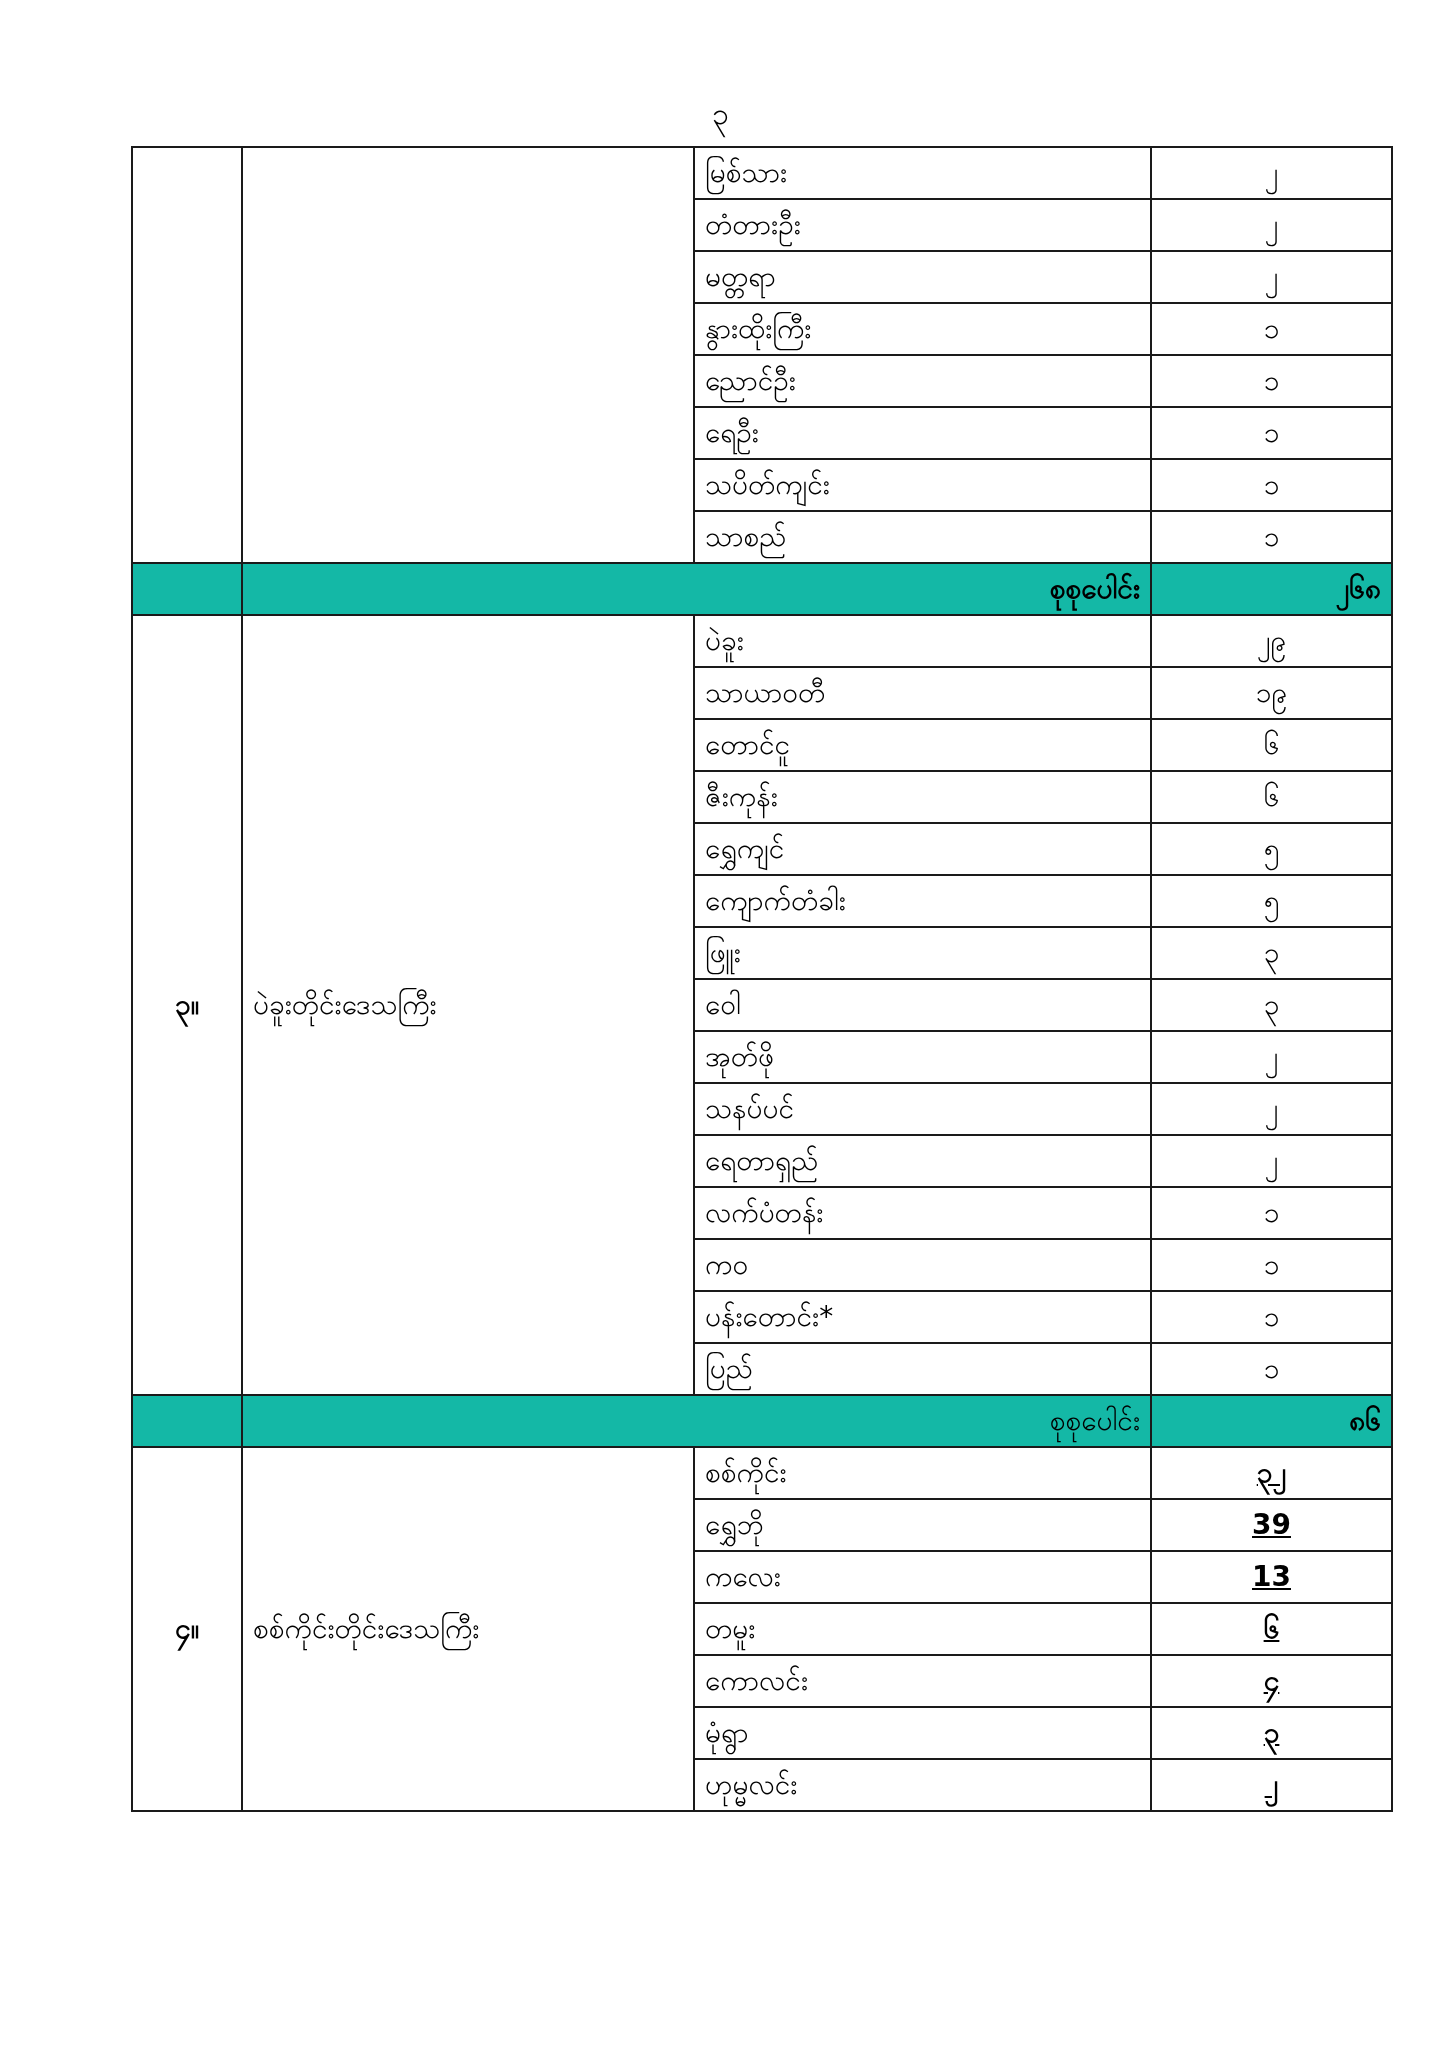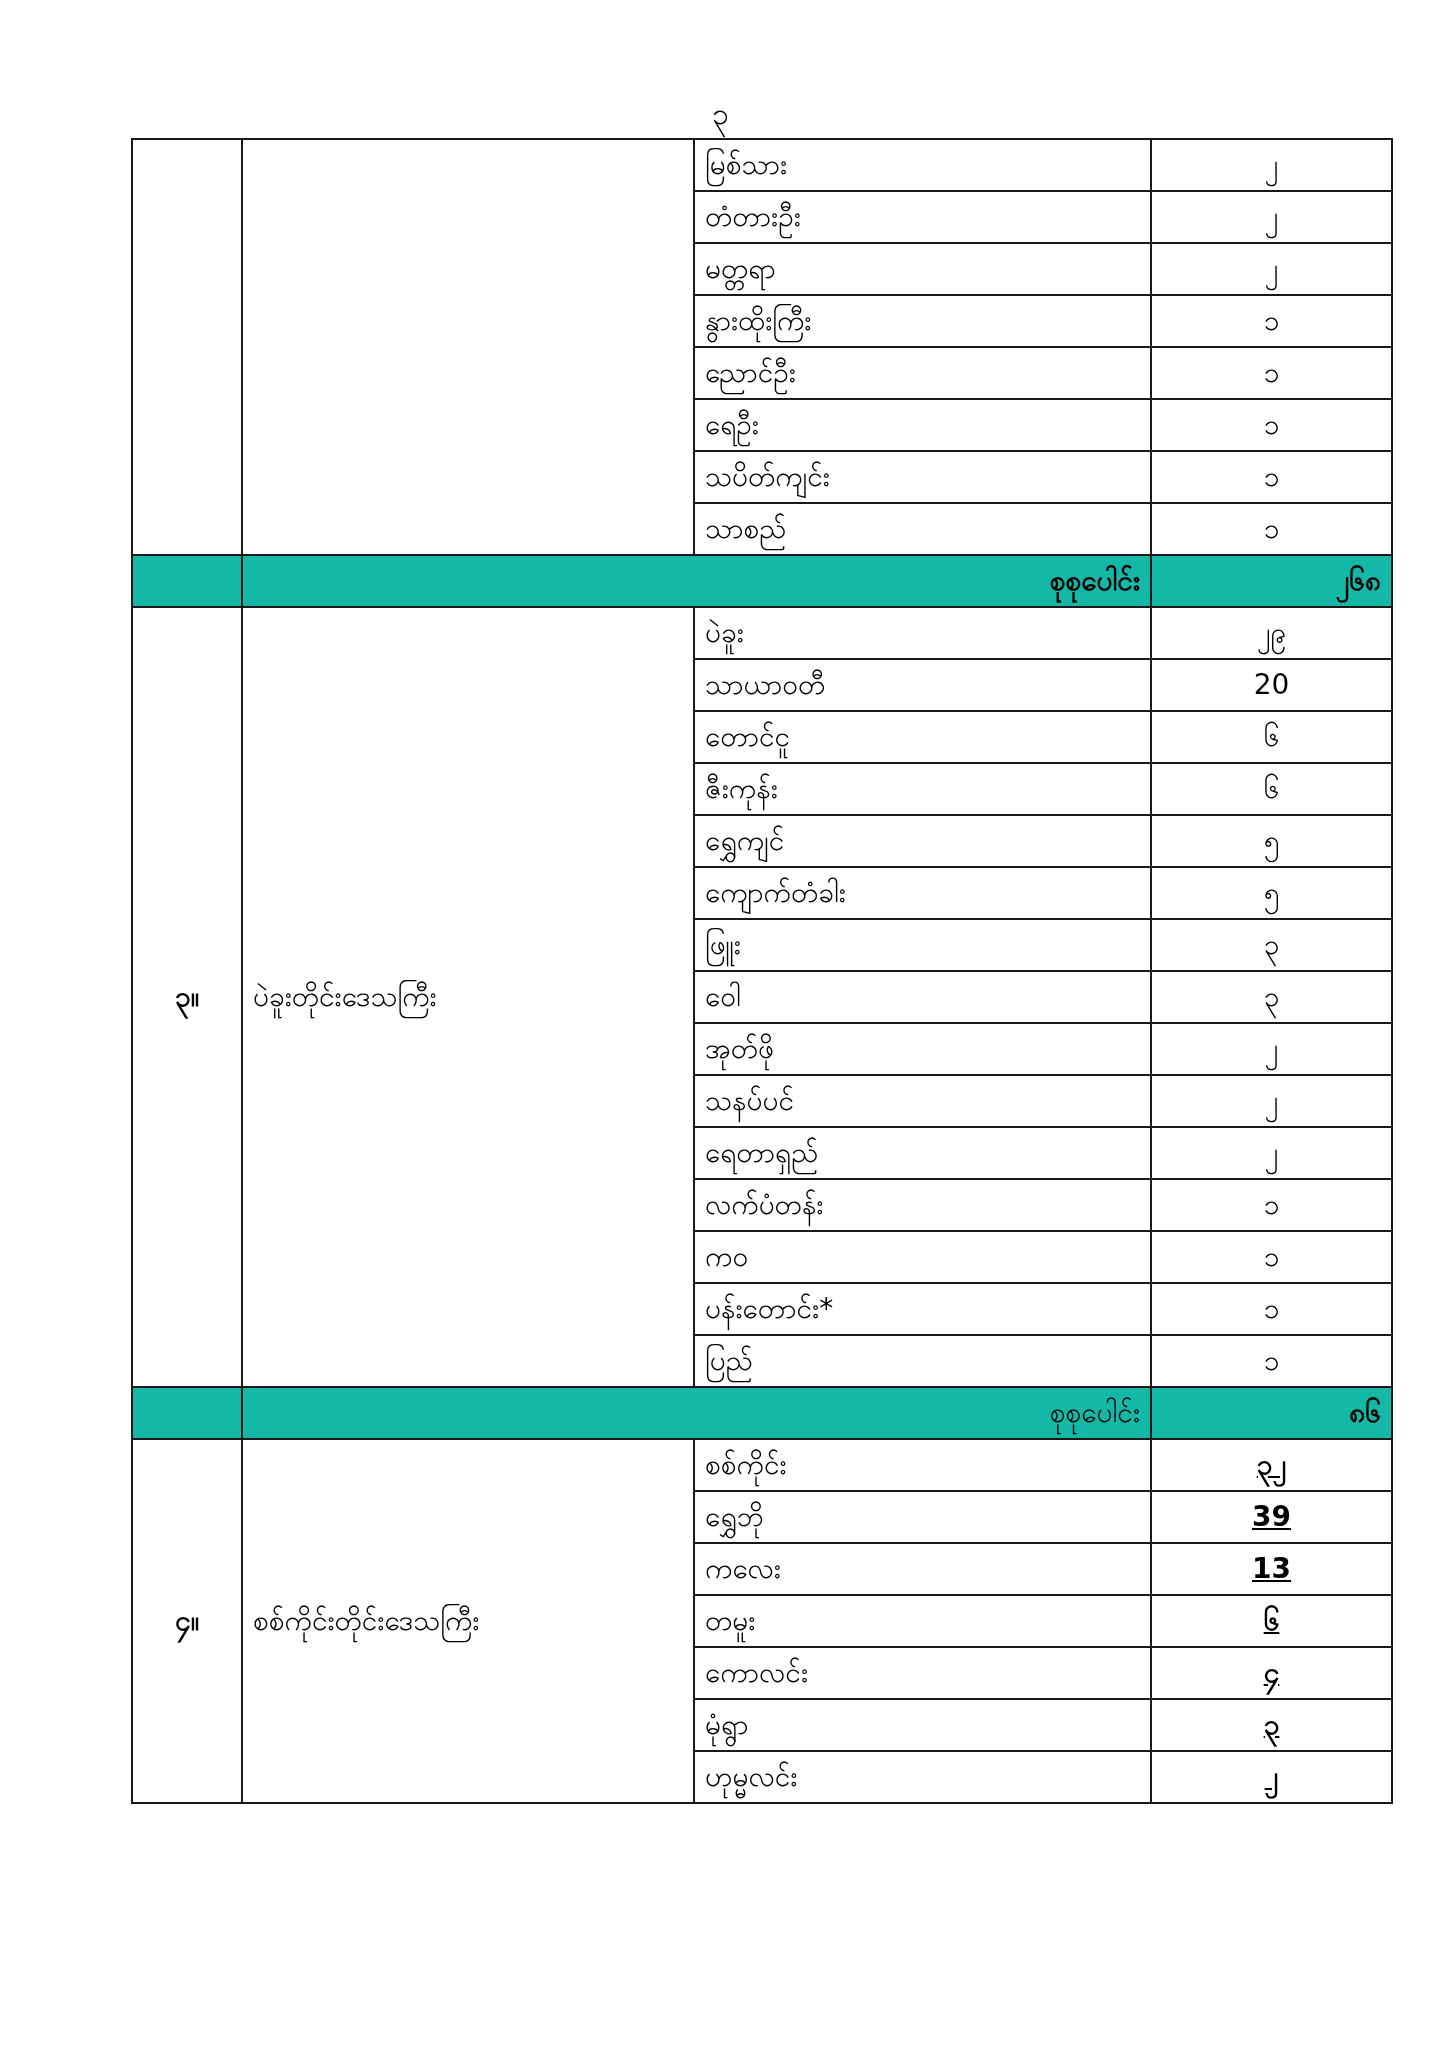--- a/index.html
+++ b/index.html
@@ -6,21 +6,21 @@
     body {
       width: 1449px; height: 2048px; position: relative; overflow: hidden;
       font-family: "DejaVu Sans", "Liberation Sans", sans-serif; color: #000;
     }
     .page-number {
       position: absolute; left: 0; width: 1449px; top: 96px;
       text-align: center; font-size: 30px; line-height: 36px;
       padding-right: 8px; box-sizing: border-box;
     }
     table.data-table {
-      position: absolute; left: 131px; top: 138px;
+      position: absolute; left: 131px; top: 146px;
       border-collapse: collapse; table-layout: fixed;
       width: 1260px;
       padding-left: 40px;
     }
     table.data-table td {
       border: 2px solid #1a1a1a;
       height: 52px; padding: 0 10px;
       font-size: 28px; line-height: 30px;
       vertical-align: middle; box-sizing: border-box;
       overflow: hidden; white-space: nowrap;
@@ -94,21 +94,21 @@
     </tr>
 
     <tr>
       <td class="no" rowspan="15">၃။</td>
       <td class="region" rowspan="15">ပဲခူးတိုင်းဒေသကြီး</td>
       <td class="township">ပဲခူး</td>
       <td class="count">၂၉</td>
     </tr>
     <tr>
       <td class="township">သာယာဝတီ</td>
-      <td class="count">20</td>
+      <td class="count">၁၉</td>
     </tr>
     <tr>
       <td class="township">တောင်ငူ</td>
       <td class="count">၆</td>
     </tr>
     <tr>
       <td class="township">ဇီးကုန်း</td>
       <td class="count">၆</td>
     </tr>
     <tr>

